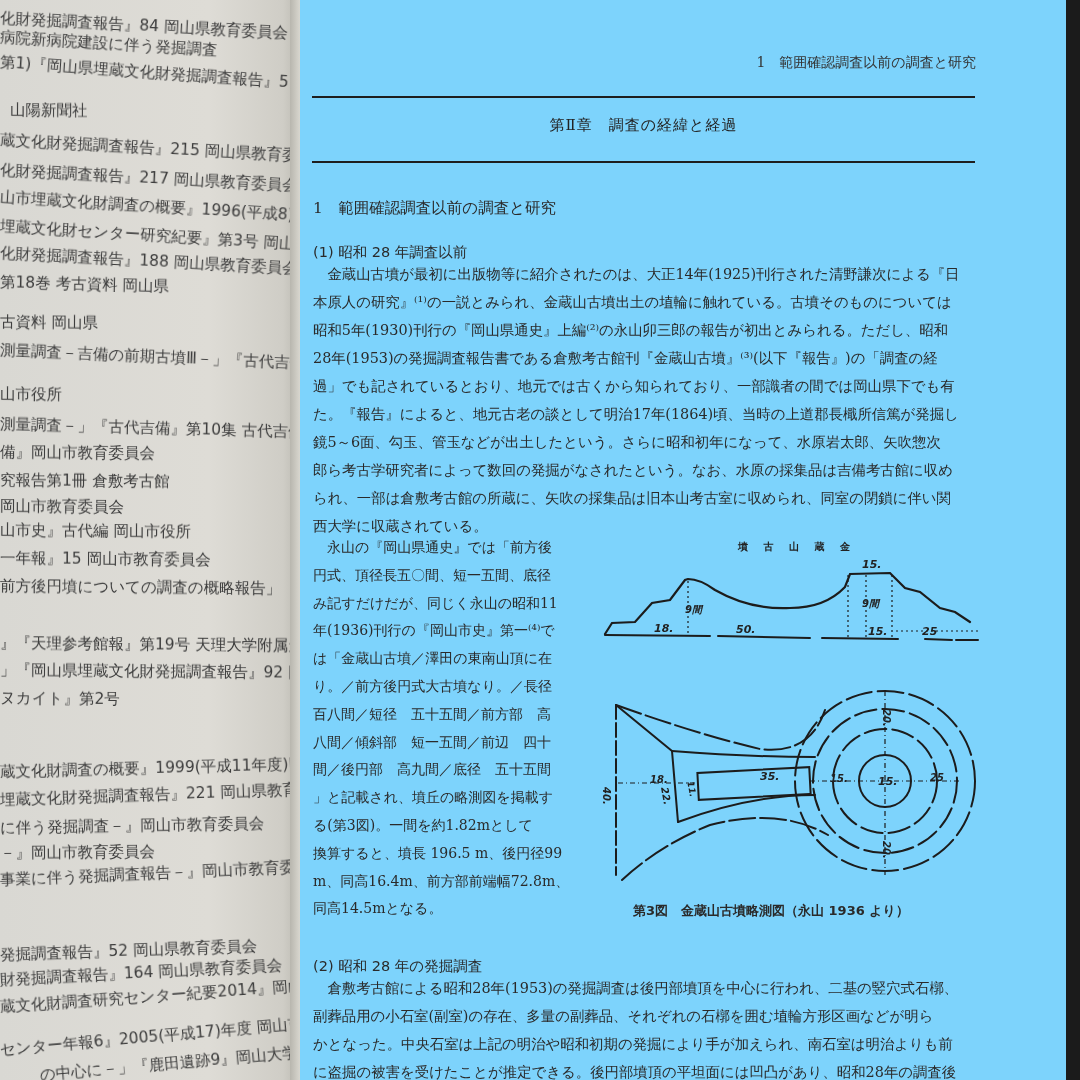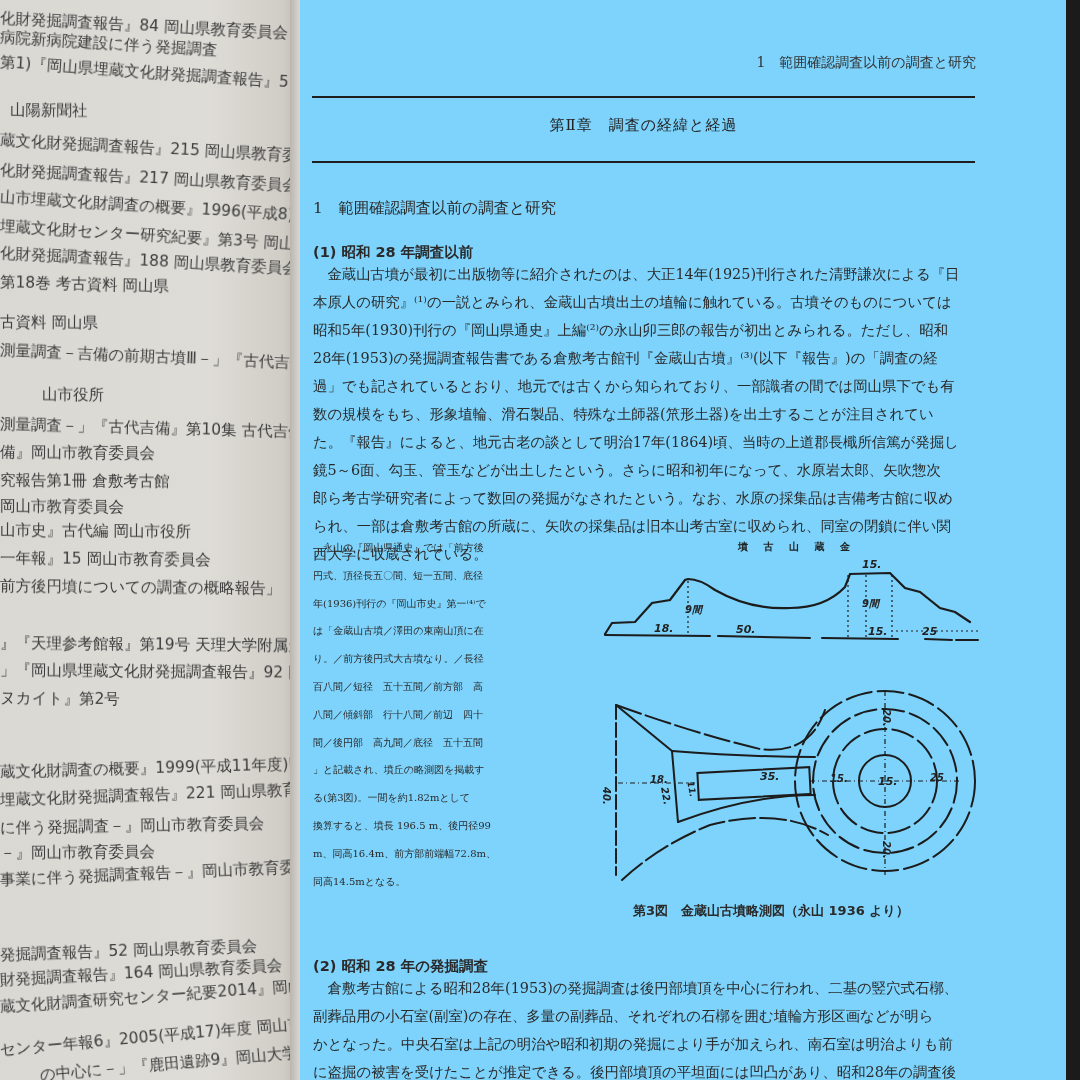--- a/index.html
+++ b/index.html
@@ -6,24 +6,24 @@
     body { width:1080px; height:1080px; overflow:hidden; background:#1f1f1f; position:relative; font-family:"DejaVu Serif", serif; color:#2a2a2a; }
     .left-page { position:absolute; left:0; top:0; width:298px; height:1080px; background:linear-gradient(90deg,#d9d8d3 0%,#dedcd6 70%,#cfcdc6 95%,#bdbbb3 100%); overflow:hidden; }
     .left-line { position:absolute; white-space:nowrap; font-family:"DejaVu Sans", sans-serif; font-size:15.5px; color:#3c3c3c; filter:blur(0.6px); transform-origin:left center; }
     .gutter { position:absolute; left:290px; top:0; width:14px; height:1080px; background:linear-gradient(90deg,#b8b6ae,#cfcdc5 50%,#e4e2db); }
     .right-page { position:absolute; left:300px; top:0; width:768px; height:1080px; background:#7dd3fc; }
     .edge { position:absolute; left:1066px; top:0; width:14px; height:1080px; background:#1b1b1b; }
     .running-head { position:absolute; right:92px; top:54px; font-size:14px; color:#333; }
     .rule { position:absolute; left:12px; width:663px; height:2px; background:#1e1e1e; }
     .chapter-title { position:absolute; left:12px; width:663px; top:116px; text-align:center; font-size:15px; letter-spacing:1px; color:#222; }
     .section-title { position:absolute; left:13px; top:198px; font-size:15.5px; color:#2b2b2b; }
-    .subhead { position:absolute; left:13px; font-family:"DejaVu Sans", sans-serif; font-weight:bold; font-size:14.5px; color:#2a2a2a; }
+    .subhead { position:absolute; left:13px; font-family:"DejaVu Sans", sans-serif; font-weight:normal; font-size:14.5px; color:#2a2a2a; }
     .para { position:absolute; left:13px; width:665px; font-size:14.4px; line-height:28px; color:#2a2a2a; text-align:justify; }
     .para-line { display:block; white-space:nowrap; height:28px; }
-    .narrow { position:absolute; left:13px; width:290px; font-size:10px; line-height:27.8px; color:#2a2a2a; }
+    .narrow { position:absolute; left:13px; width:290px; font-size:14px; line-height:27.8px; color:#2a2a2a; }
     .figure { position:absolute; left:300px; top:535px; width:380px; height:360px; }
     .fig-caption { position:absolute; left:333px; top:902px; font-family:"DejaVu Sans", sans-serif; font-weight:bold; font-size:13px; color:#2a2a2a; white-space:nowrap; }
     .fig-label { font-family:"DejaVu Sans", sans-serif; font-weight:bold; fill:#222; }
     .hand { font-family:"DejaVu Sans", sans-serif; font-style:italic; fill:#222; font-weight:bold; }
   </style>
 </head>
 <body>
 
 <div class="left-page" id="leftPage">
     <div class="left-line" style="top: 8px; left: 0px; transform: rotate(3deg);">化財発掘調査報告』84 岡山県教育委員会 化財発掘調査報告』208 岡山県教育</div>
@@ -31,21 +31,21 @@
     <div class="left-line" style="top: 52px; left: 0px; transform: rotate(4deg);">第1)『岡山県埋蔵文化財発掘調査報告』51 岡山県教育</div>
     <div class="left-line" style="top: 100px; left: 10px; transform: rotate(0.5deg);">山陽新聞社</div>
     <div class="left-line" style="top: 130px; left: 0px; transform: rotate(3deg);">蔵文化財発掘調査報告』215 岡山県教育委員会</div>
     <div class="left-line" style="top: 160px; left: 0px; transform: rotate(3deg);">化財発掘調査報告』217 岡山県教育委員会</div>
     <div class="left-line" style="top: 187px; left: 0px; transform: rotate(3.5deg);">山市埋蔵文化財調査の概要』1996(平成8)年度 岡山市</div>
     <div class="left-line" style="top: 216px; left: 0px; transform: rotate(3.5deg);">埋蔵文化財センター研究紀要』第3号 岡山市教育</div>
     <div class="left-line" style="top: 243px; left: 0px; transform: rotate(3deg);">化財発掘調査報告』188 岡山県教育委員会</div>
     <div class="left-line" style="top: 272px; left: 0px; transform: rotate(1.5deg);">第18巻 考古資料 岡山県</div>
     <div class="left-line" style="top: 312px; left: 0px; transform: rotate(0.5deg);">古資料 岡山県</div>
     <div class="left-line" style="top: 340px; left: 0px; transform: rotate(2.5deg);">測量調査－吉備の前期古墳Ⅲ－」『古代吉備』第12集</div>
-    <div class="left-line" style="top: 384px; left: 0px; transform: rotate(0.5deg); padding-left: 42px;">山市役所</div>
+    <div class="left-line" style="top: 384px; left: 0px; transform: rotate(0.5deg);">山市役所</div>
     <div class="left-line" style="top: 414px; left: 0px; transform: rotate(1.5deg);">測量調査－」『古代吉備』第10集 古代吉備研究会</div>
     <div class="left-line" style="top: 442px; left: 0px; transform: rotate(0.5deg);">備』岡山市教育委員会</div>
     <div class="left-line" style="top: 470px; left: 0px; transform: rotate(0.5deg);">究報告第1冊 倉敷考古館</div>
     <div class="left-line" style="top: 496px; left: 0px; transform: rotate(0.5deg);">岡山市教育委員会</div>
     <div class="left-line" style="top: 520px; left: 0px; transform: rotate(0.5deg);">山市史』古代編 岡山市役所</div>
     <div class="left-line" style="top: 548px; left: 0px; transform: rotate(0.5deg);">一年報』15 岡山市教育委員会</div>
     <div class="left-line" style="top: 576px; left: 0px; transform: rotate(0.5deg);">前方後円墳についての調査の概略報告」『古代吉備』</div>
     <div class="left-line" style="top: 633px; left: 0px; transform: rotate(0.5deg);">』『天理参考館報』第19号 天理大学附属天理参考館</div>
     <div class="left-line" style="top: 660px; left: 0px; transform: rotate(0.5deg);">」『岡山県埋蔵文化財発掘調査報告』92 岡山県教育</div>
     <div class="left-line" style="top: 688px; left: 0px; transform: rotate(0.5deg);">ヌカイト』第2号</div>
@@ -69,36 +69,36 @@
   <div class="rule" style="top:161px"></div>
   <div class="section-title">1　範囲確認調査以前の調査と研究</div>
 
   <div class="subhead" style="top:243px">(1) 昭和 28 年調査以前</div>
   <div class="para" style="top:260px">
     <span class="para-line">　金蔵山古墳が最初に出版物等に紹介されたのは、大正14年(1925)刊行された清野謙次による『日</span>
     <span class="para-line">本原人の研究』⁽¹⁾の一説とみられ、金蔵山古墳出土の埴輪に触れている。古墳そのものについては</span>
     <span class="para-line">昭和5年(1930)刊行の『岡山県通史』上編⁽²⁾の永山卯三郎の報告が初出とみられる。ただし、昭和</span>
     <span class="para-line">28年(1953)の発掘調査報告書である倉敷考古館刊『金蔵山古墳』⁽³⁾(以下『報告』)の「調査の経</span>
     <span class="para-line">過」でも記されているとおり、地元では古くから知られており、一部識者の間では岡山県下でも有</span>
-    <span class="para-line">数の規模をもち、形象埴輪、滑石製品、特殊な土師器(笊形土器)を出土することが注目されてい</span>
     <span class="para-line">た。『報告』によると、地元古老の談として明治17年(1864)頃、当時の上道郡長檝所信篤が発掘し</span>
     <span class="para-line">鏡5～6面、勾玉、管玉などが出土したという。さらに昭和初年になって、水原岩太郎、矢吹惣次</span>
     <span class="para-line">郎ら考古学研究者によって数回の発掘がなされたという。なお、水原の採集品は吉備考古館に収め</span>
     <span class="para-line">られ、一部は倉敷考古館の所蔵に、矢吹の採集品は旧本山考古室に収められ、同室の閉鎖に伴い関</span>
     <span class="para-line">西大学に収蔵されている。</span>
   </div>
 
   <div class="narrow" style="top:534px">
     <span class="para-line" style="height:27.8px">　永山の『岡山県通史』では「前方後</span>
     <span class="para-line" style="height:27.8px">円式、頂径長五〇間、短一五間、底径</span>
+    <span class="para-line" style="height:27.8px">み記すだけだが、同じく永山の昭和11</span>
     <span class="para-line" style="height:27.8px">年(1936)刊行の『岡山市史』第一⁽⁴⁾で</span>
     <span class="para-line" style="height:27.8px">は「金蔵山古墳／澤田の東南山頂に在</span>
     <span class="para-line" style="height:27.8px">り。／前方後円式大古墳なり。／長径</span>
     <span class="para-line" style="height:27.8px">百八間／短径　五十五間／前方部　高</span>
-    <span class="para-line" style="height:27.8px">八間／傾斜部　行十八間／前辺　四十</span>
+    <span class="para-line" style="height:27.8px">八間／傾斜部　短一五間／前辺　四十</span>
     <span class="para-line" style="height:27.8px">間／後円部　高九間／底径　五十五間</span>
     <span class="para-line" style="height:27.8px">」と記載され、墳丘の略測図を掲載す</span>
     <span class="para-line" style="height:27.8px">る(第3図)。一間を約1.82mとして</span>
     <span class="para-line" style="height:27.8px">換算すると、墳長 196.5 m、後円径99</span>
     <span class="para-line" style="height:27.8px">m、同高16.4m、前方部前端幅72.8m、</span>
     <span class="para-line" style="height:27.8px">同高14.5mとなる。</span>
   </div>
 
   <svg class="figure" viewBox="0 0 380 360">
 

